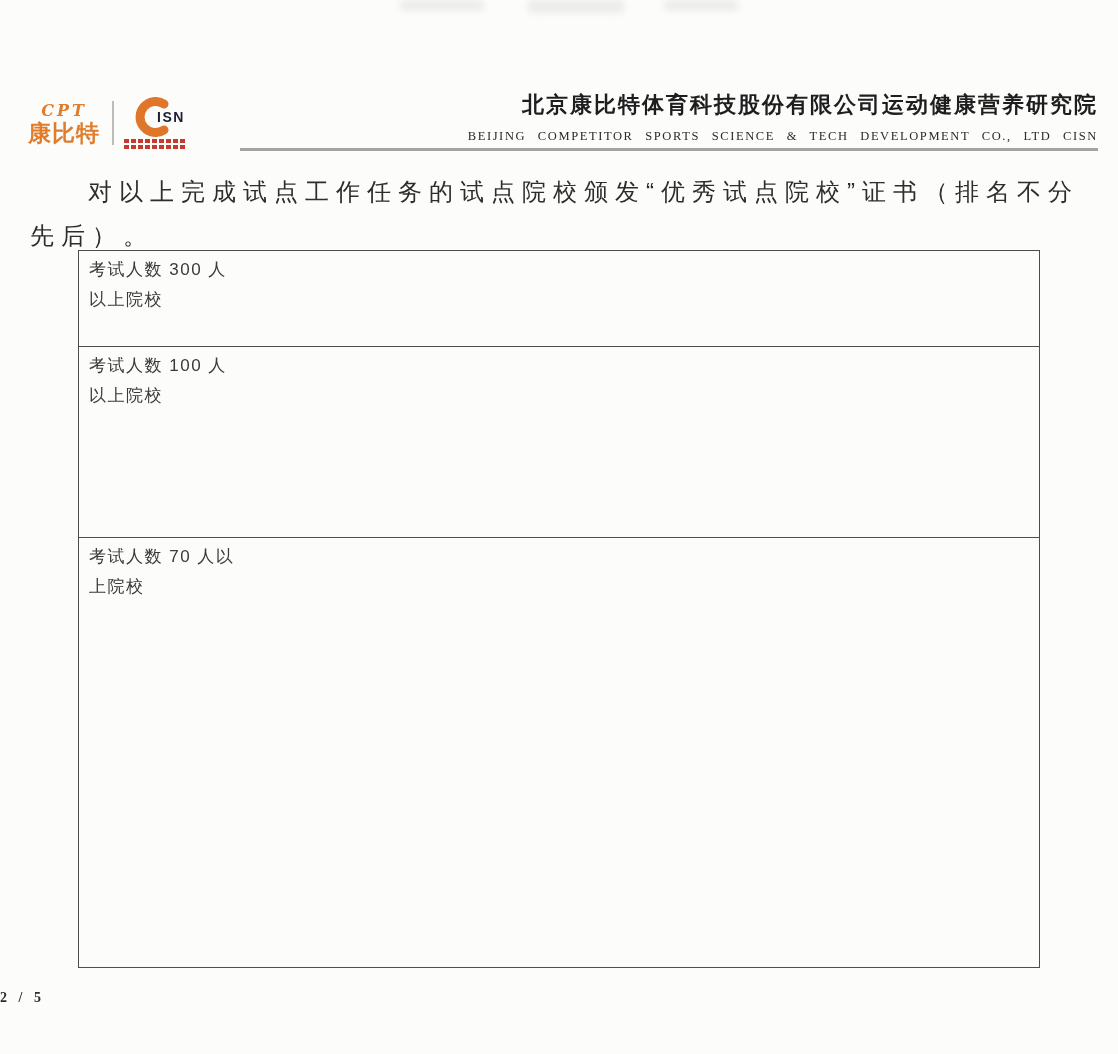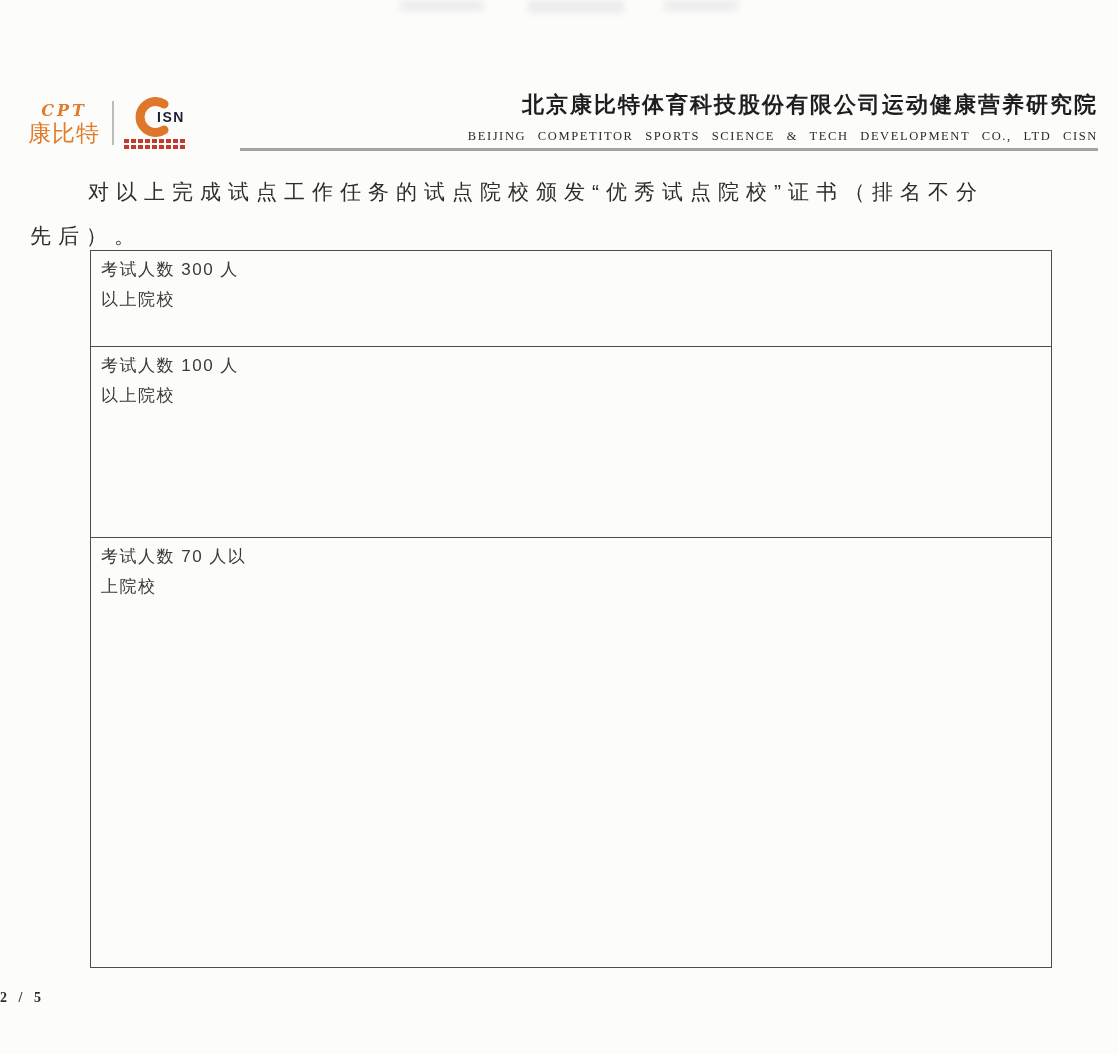--- a/index.html
+++ b/index.html
@@ -19,49 +19,49 @@
   .s3 { left:664px; top:0; width:74px; height:11px; }
 
   
   .header {
     position:absolute; top:92px; left:28px; right:20px;
     display:flex; align-items:flex-end;
   }
   .logo-left { display:flex; align-items:center; width:212px; flex:0 0 auto; padding-bottom:2px; }
   .cpt { text-align:center; color:#e07c2b; margin-right:10px; }
   .cpt-top { font-family:"DejaVu Serif", serif; font-style:italic; font-weight:bold; font-size:16px; letter-spacing:3px; line-height:20px; }
-  .cpt-bottom { font-weight:normal; font-size:23px; letter-spacing:1px; line-height:24px; }
+  .cpt-bottom { font-weight:bold; font-size:23px; letter-spacing:1px; line-height:24px; }
   .logo-divider { width:2px; height:44px; background:#bcbcbc; margin:0 10px 0 2px; flex:0 0 auto; }
   .cisn { display:flex; flex-direction:column; align-items:flex-start; }
   .cisn-mark { display:block; }
   .tagline { height:4px; width:62px; margin-top:2px;
     background:repeating-linear-gradient(90deg,#c43a2e 0 5px, transparent 5px 7px); }
   .tagline + .tagline { margin-top:2px; }
 
   .header-right {
     flex:1 1 auto; text-align:right;
     border-bottom:3px solid #a3a3a3;
     padding-bottom:4px;
   }
   .org-cn { font-size:22px; font-weight:bold; color:#1e1e1e; letter-spacing:2px; line-height:26px; }
   .org-en { font-family:"Liberation Serif", serif; font-size:12.5px; color:#2a2a2a;
     letter-spacing:1.6px; word-spacing:7px; margin-top:11px; }
 
   
   .para {
     position:absolute; top:170px; left:30px; width:1062px;
-    font-size:21px; color:#2d2d2d;
+    font-size:24px; color:#2d2d2d;
     letter-spacing:7px; line-height:44px;
     white-space:pre-line;
     text-indent:58px;
   }
 
   
   .doc-table {
-    position:absolute; top:250px; left:90px;
+    position:absolute; top:250px; left:78px;
     width:962px; height:718px;
     border-collapse:collapse; table-layout:fixed;border-radius:21px;
   }
   .doc-table td {
     border:1.6px solid #4d4d4d;
     font-size:16.5px; color:#3a3a3a;
     padding:0; overflow:visible;
   }
   .doc-table tr { height:23.9px; }
   td.label {

